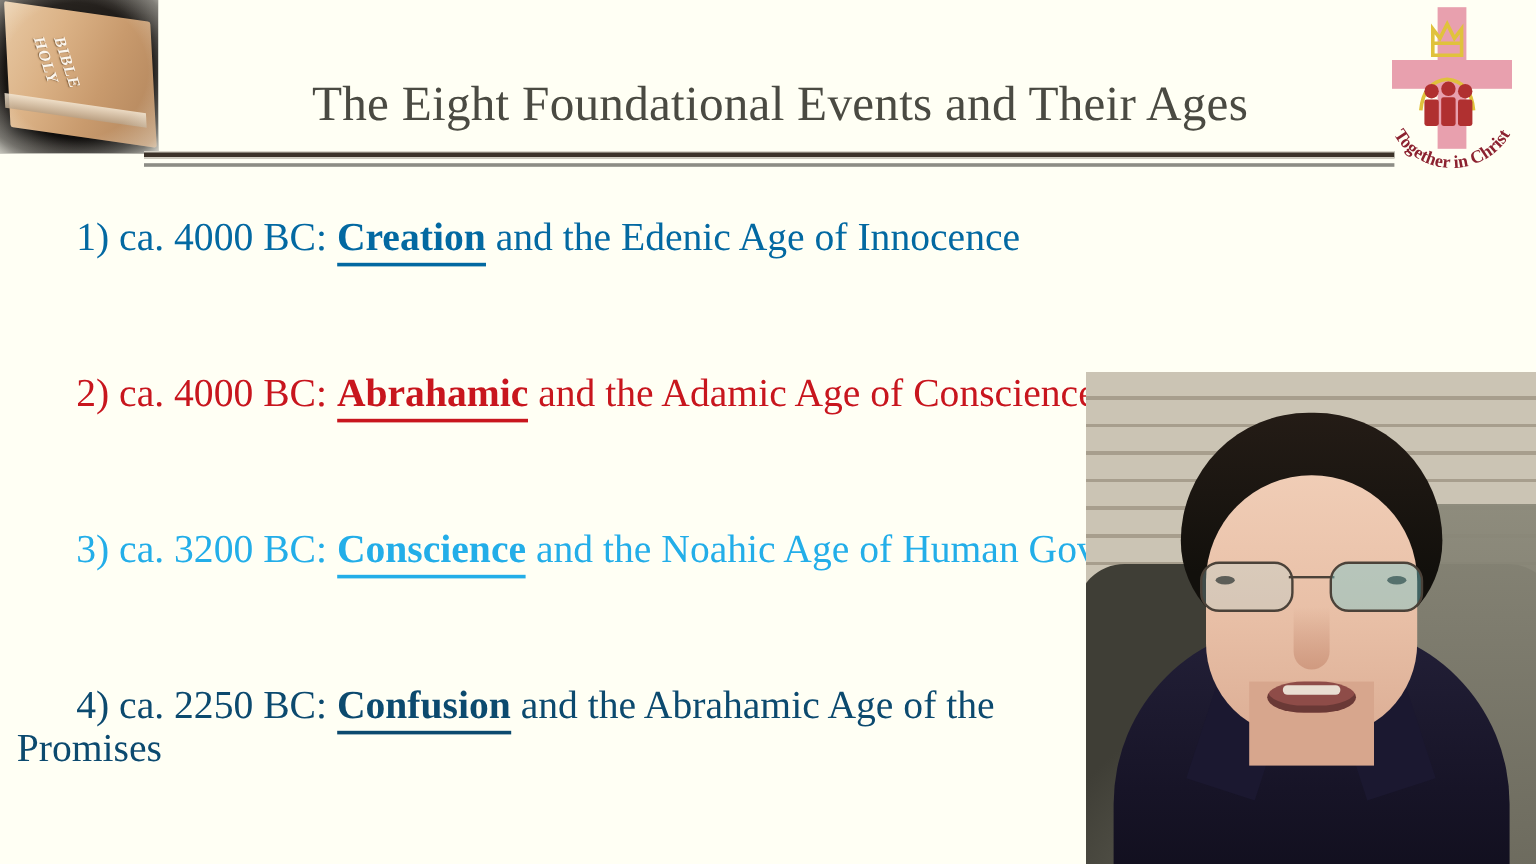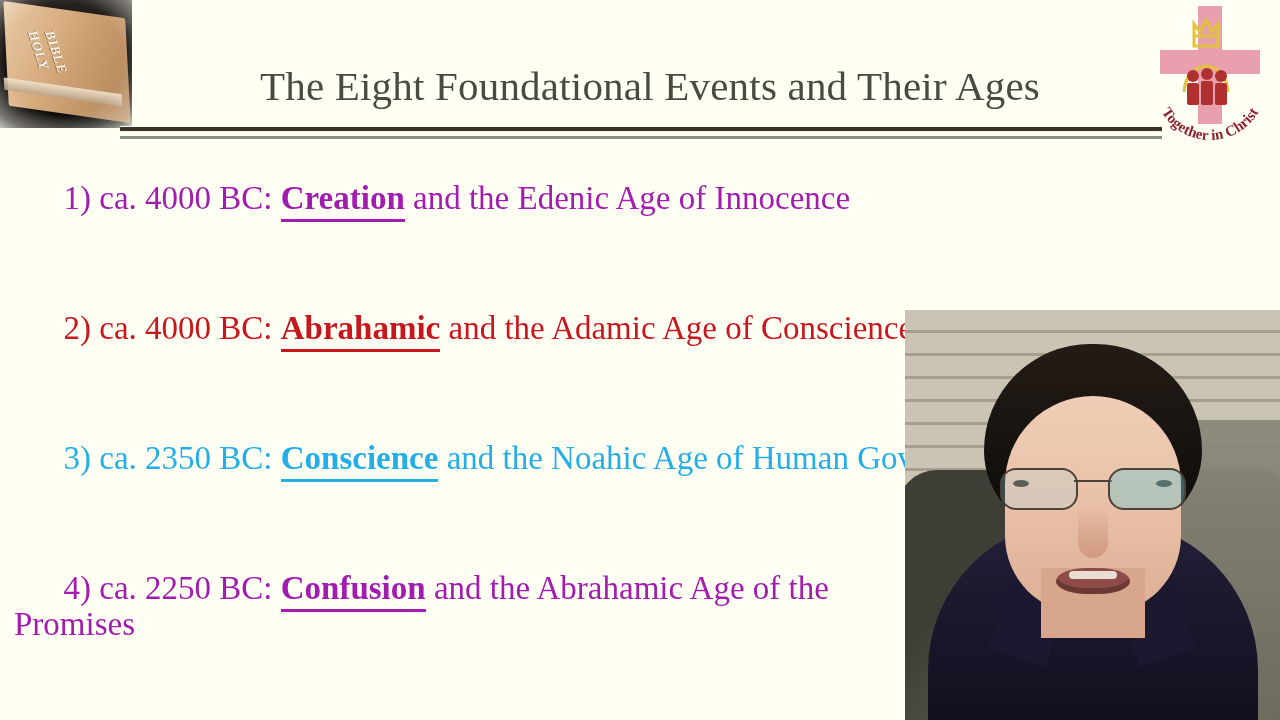--- a/index.html
+++ b/index.html
@@ -353,30 +353,30 @@
       <defs>
         <path id="arcpath" d="M 8 82 A 56 56 0 0 0 120 82"></path>
       </defs>
       <text font-family="Liberation Serif, serif" font-size="15" font-weight="bold" fill="#8C2230">
         <textPath href="#arcpath" startOffset="50%" text-anchor="middle" id="arc-label">Together in Christ</textPath>
       </text>
     </svg>
   </div>
 
   <div id="lines">
-    <div class="line l1" style="color: #a21caf;">
+    <div class="line l1" style="color: #0369a1;">
       <span>1)</span><span> ca. 4000 BC: </span><span class="kw">Creation</span><span> and the Edenic Age of Innocence</span>
     </div>
     <div class="line l2" style="color: rgb(200, 22, 29);">
       <span>2)</span><span> ca. 4000 BC: </span><span class="kw">Abrahamic</span><span> and the Adamic Age of Conscience</span>
     </div>
     <div class="line l3" style="color: rgb(35, 174, 232);">
-      <span>3)</span><span> ca. 2350 BC: </span><span class="kw">Conscience</span><span> and the Noahic Age of Human Gov’t</span>
-    </div>
-    <div class="line l4" style="color: #a21caf;">
+      <span>3)</span><span> ca. 3200 BC: </span><span class="kw">Conscience</span><span> and the Noahic Age of Human Gov’t</span>
+    </div>
+    <div class="line l4" style="color: #0c4a6e;">
       <span>4)</span><span> ca. 2250 BC: </span><span class="kw">Confusion</span><span> and the Abrahamic Age of the Promises</span>
     </div>
     <div class="line l5" style="color: rgb(27, 100, 192);">
       
     </div>
 
   </div>
 
   <div id="webcam">
     <div class="wall"></div>

